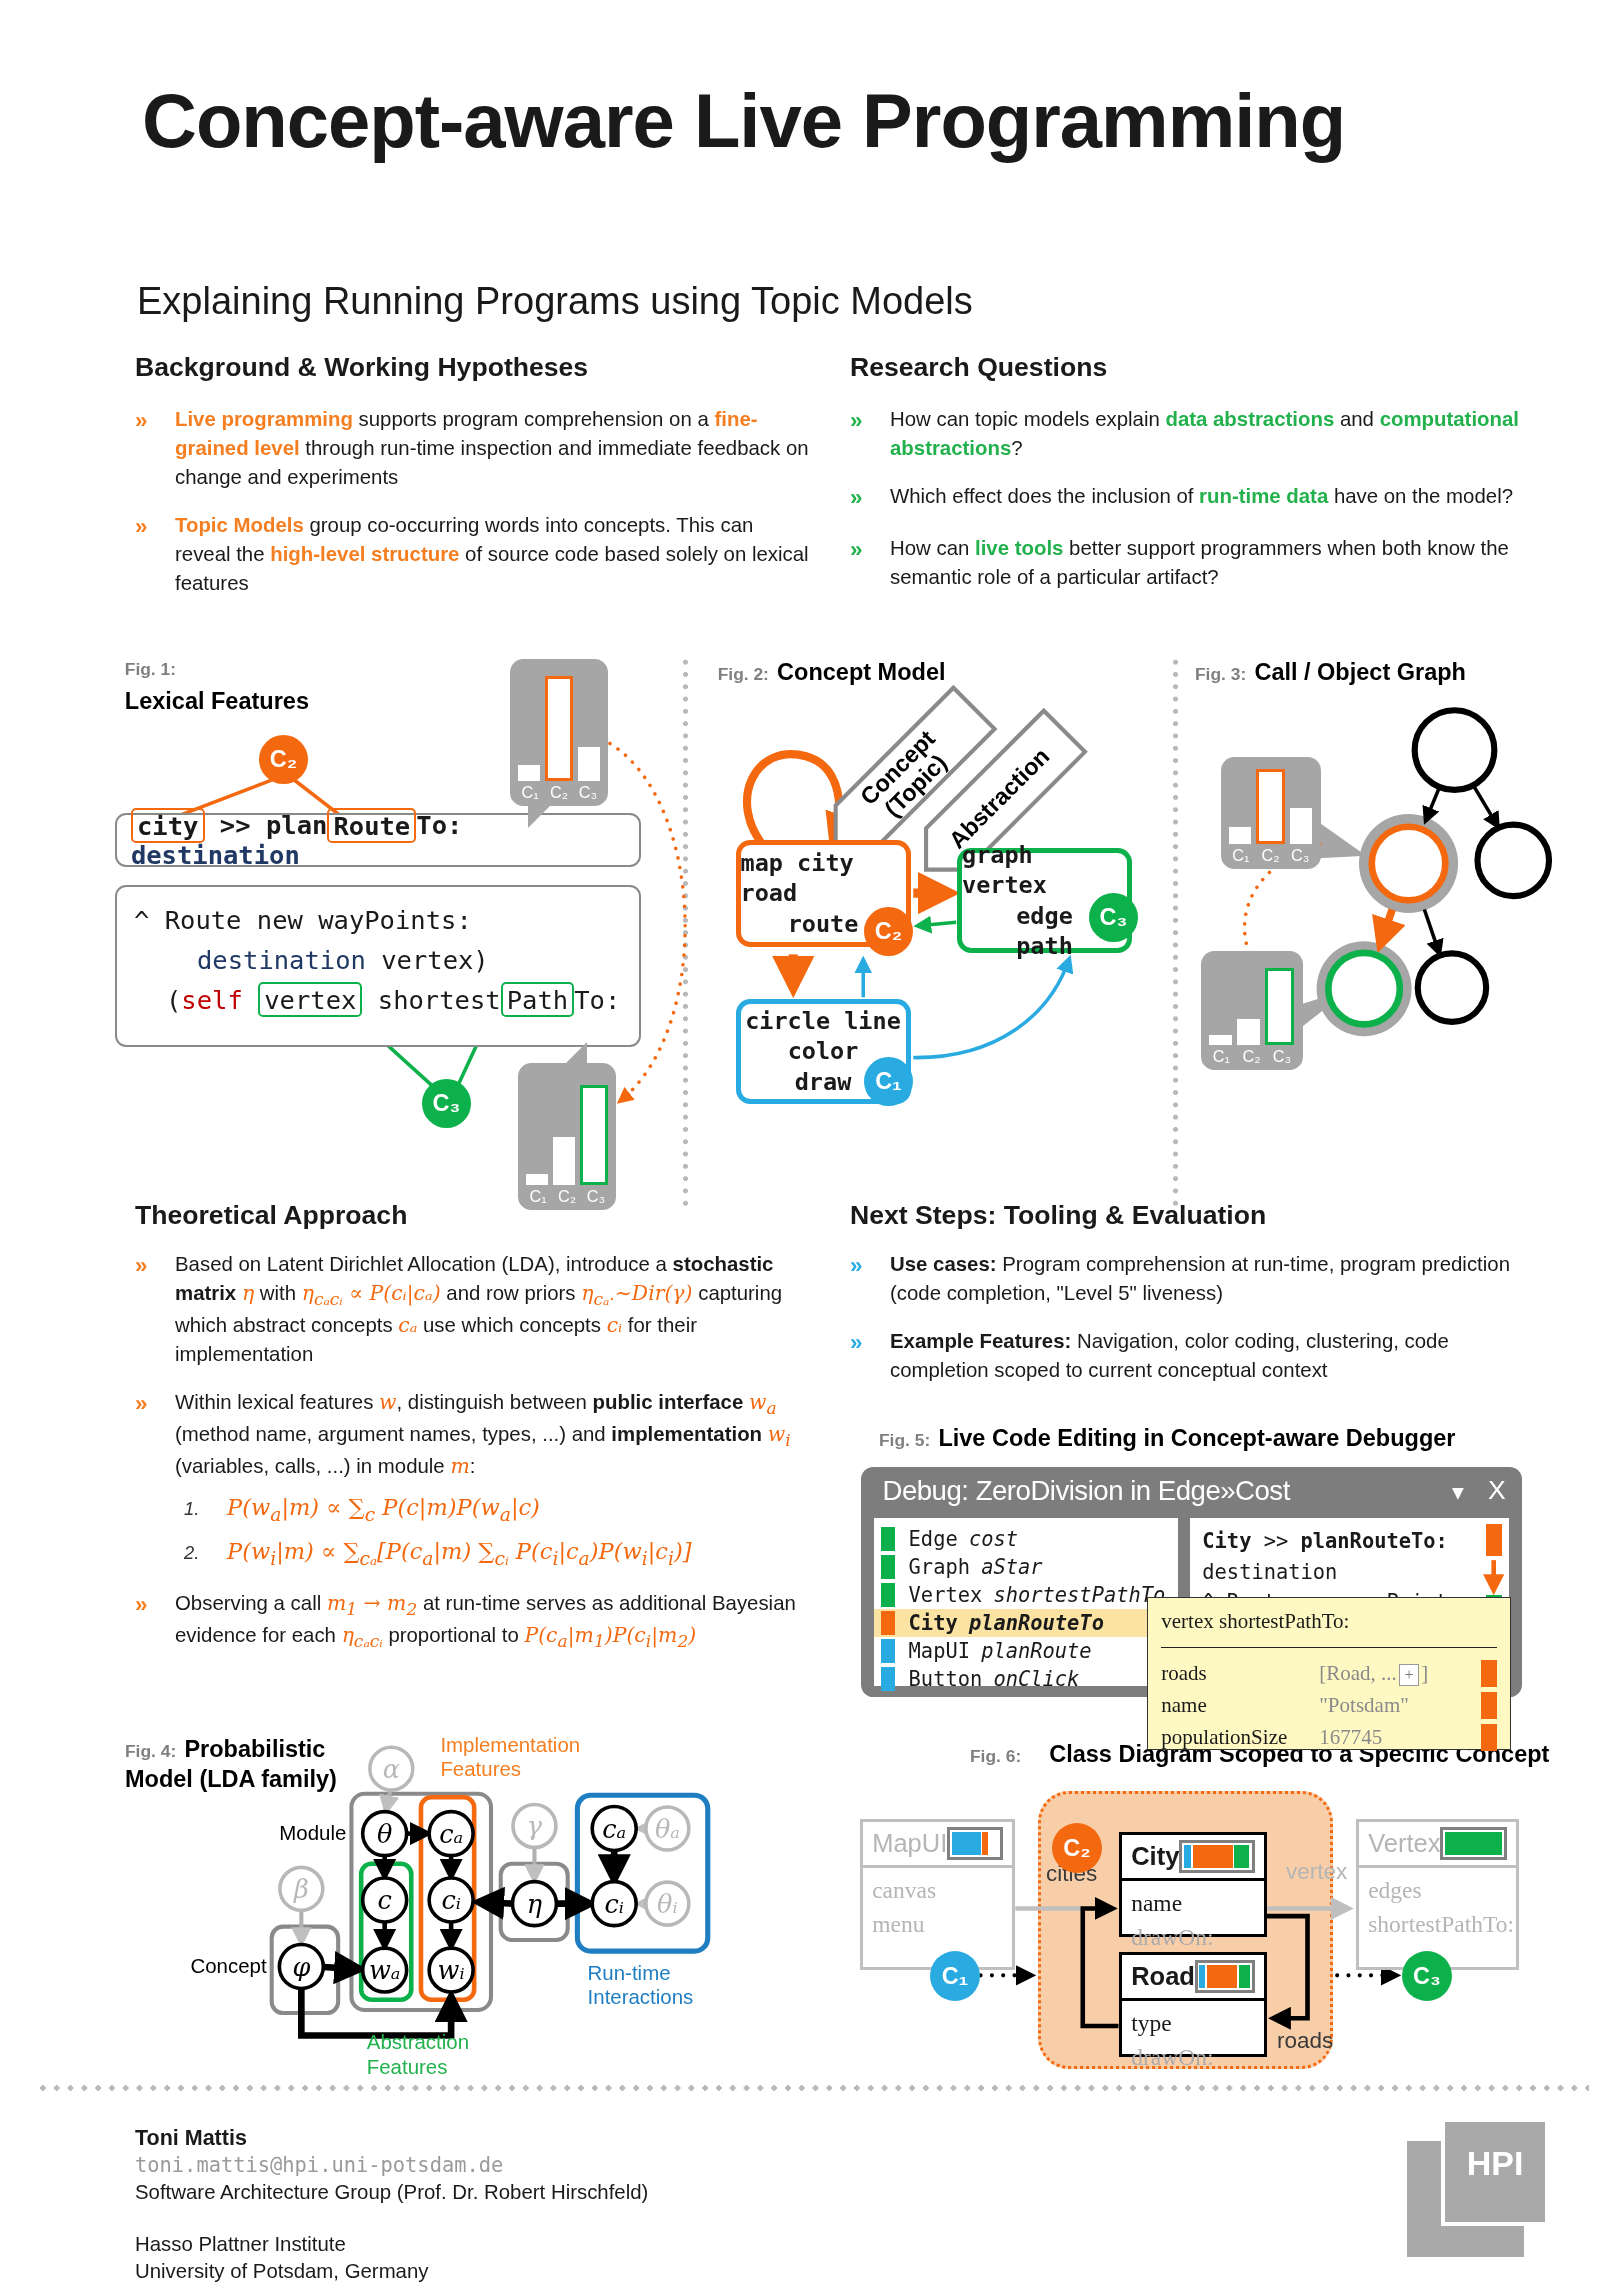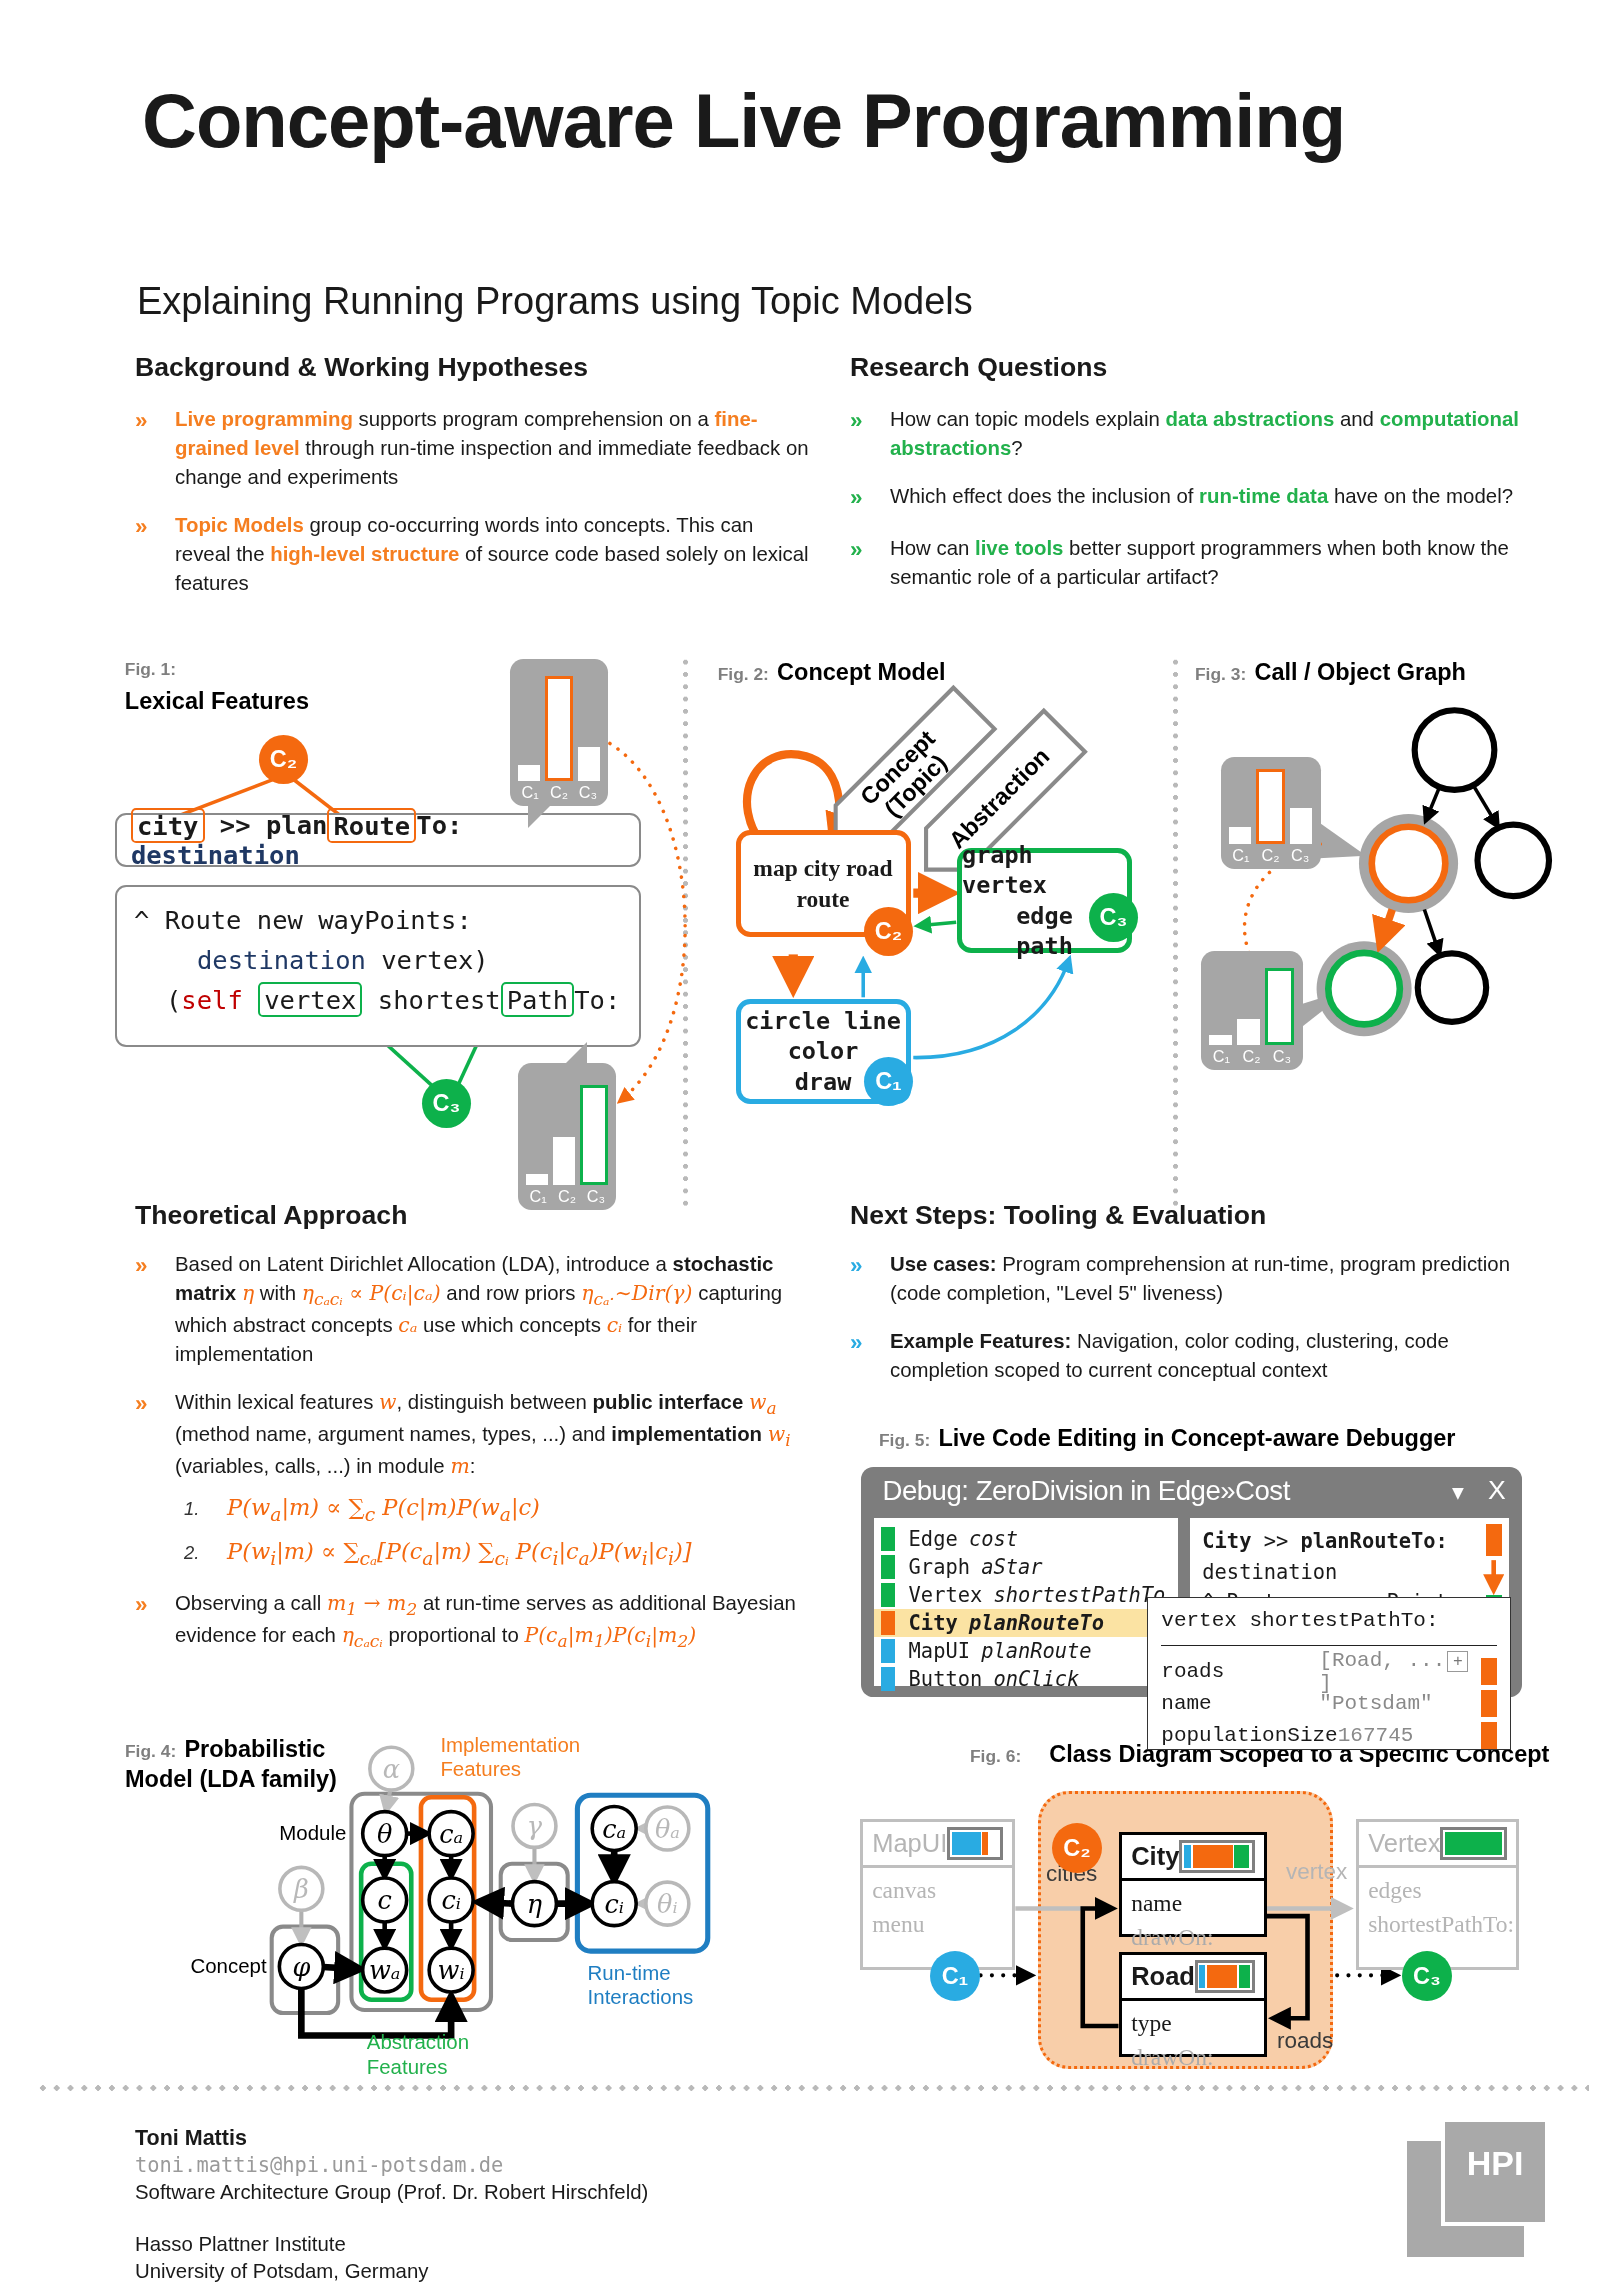--- a/index.html
+++ b/index.html
@@ -75,22 +75,22 @@
   .dbtn{position:absolute;color:#fff;font-size:23.5px;top:11.2px;}
   .dpanel{position:absolute;background:#fff;}
   .stack{font-family:"DejaVu Sans Mono",monospace;font-size:20.4px;}
   .srow{display:flex;align-items:center;height:28px;padding-left:7.2px;}
   .srow .sq{width:14.3px;height:23.5px;margin-right:13.3px;}
   .sq-g{background:#0DB14B}.sq-o{background:#F4690F}.sq-b{background:#29ABE2}
   .srow.active{background:#FBE3A3;font-weight:700;}
   .srow .mth{font-style:italic;margin-left:11.2px;}
   .dcode{font-family:"DejaVu Sans Mono",monospace;font-size:20.4px;line-height:1.5;padding:8.2px 0 0 12.3px;}
   .cursor{display:inline-block;width:2px;height:22.5px;background:#444;vertical-align:-4.1px;margin-left:7.2px;}
-  .popup{position:absolute;background:#ffffff;border:1.5px solid #333;box-sizing:border-box;
-         font-family:Liberation Mono, monospace;font-size:21px;padding:11.2px 13.3px;z-index:5;}
+  .popup{position:absolute;background:#fef9c3;border:1.5px solid #333;box-sizing:border-box;
+         font-family:Liberation Serif, serif;font-size:21px;padding:11.2px 13.3px;z-index:5;}
   .prow{display:flex;align-items:center;height:32px;}
   .prow .pn{flex:0 0 158px;color:#1a1a1a;}
   .prow .pv{flex:1;color:#8a8a8a;}
   .prow .psq{width:15.3px;height:26.6px;}
   .plusbox{display:inline-block;border:1.5px solid #999;color:#777;font-size:16.3px;
            padding:0 4.6px;margin:0 2px;background:#fff;}
 
   
   .uml{position:absolute;background:#fff;border:3.1px solid #000;box-sizing:border-box;}
   .uml .hd{display:flex;justify-content:space-between;align-items:center;padding:5.1px 9.2px;
@@ -243,21 +243,21 @@
       <g transform="translate(568,277) rotate(-45)">
         <polygon points="-205,0 -148,-57 178,-57 178,57 -148,57" fill="#fff" stroke="#8a8a8a" stroke-width="8"></polygon>
         <text class="lab" x="-5" y="18" text-anchor="middle" font-size="46" font-weight="700">Abstraction</text>
       </g>
       <line x1="398" y1="468" x2="468" y2="468" stroke="#F4690F" stroke-width="18" marker-end="url(#mO)"></line>
       <line x1="163" y1="588" x2="163" y2="652" stroke="#F4690F" stroke-width="18" marker-end="url(#mO)"></line>
       <line x1="300" y1="672" x2="300" y2="600" stroke="#29ABE2" stroke-width="7" marker-end="url(#mBl)"></line>
       <line x1="482" y1="525" x2="408" y2="532" stroke="#0DB14B" stroke-width="7" marker-end="url(#mG)"></line>
       <path d="M 398 790 C 560 792, 665 708, 703 598" fill="none" stroke="#29ABE2" stroke-width="7" marker-end="url(#mBl)"></path>
     </svg>
-    <div class="cbox bd-o" style="left:25.5px;top:176px;width:175px;height:107px;font-family:Liberation Serif, serif;">
+    <div class="cbox bd-o" style="left:25.5px;top:186px;width:175px;height:107px;">
       <div>map city road</div>
       <div>route</div>
     </div>
     <div class="cbox bd-g" style="left:247px;top:194px;width:175px;height:105px;">
       <div>graph vertex</div>
       <div>edge</div>
       <div>path</div>
     </div>
     <div class="cbox bd-b" style="left:25.5px;top:345px;width:175px;height:105px;">
       <div>circle line</div>

